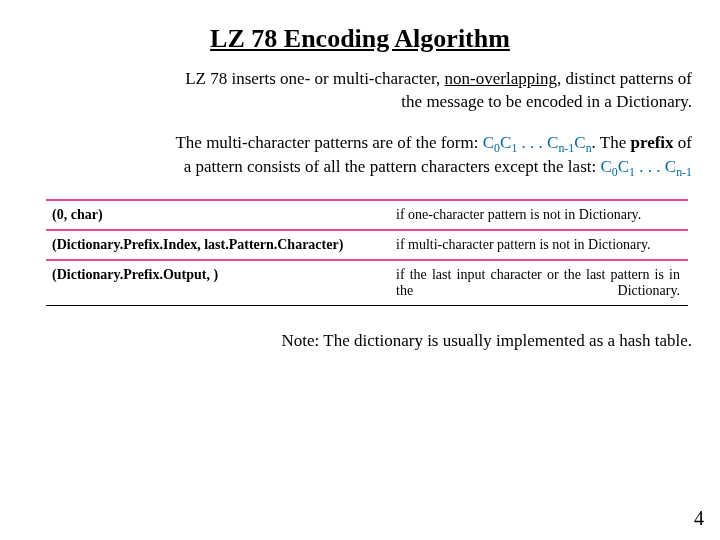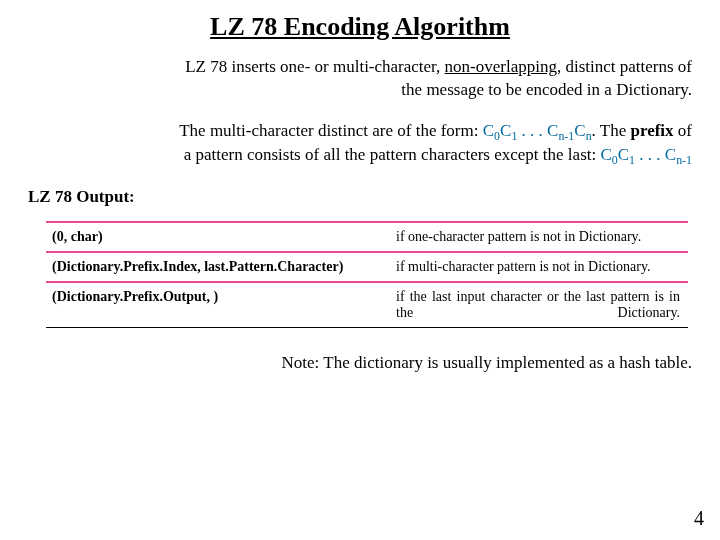--- a/index.html
+++ b/index.html
@@ -16,21 +16,21 @@
     position: relative;
     width: 720px;
     height: 540px;
     box-sizing: border-box;
     padding: 12px 28px 0 28px;
   }
   .title {
     text-align: center;
     font-size: 26px;
     font-weight: bold;
-    margin: 0 0 14px 0;
+    margin: 12px 0 14px 0;
   }
   .title-underline {
     text-decoration: underline;
   }
   .para {
     margin: 0 0 18px 0;
     line-height: 1.35;
     text-align: right;
   }
   .indent-cont {
@@ -86,27 +86,26 @@
   <h1 class="title">
     <span class="title-underline">LZ 78 Encoding Algorithm</span>
   </h1>
 
   <p class="para">
     <span>LZ 78 inserts one- or multi-character, </span><span class="u">non-overlapping</span><span>, distinct patterns of</span>
     <span class="indent-cont">the message to be encoded in a Dictionary.</span>
   </p>
 
   <p class="para">
-    <span>The multi-character distinct are of the form: </span><span class="navy"><span>C</span><sub>0</sub><span>C</span><sub>1</sub><span> .  .  . </span><span>C</span><sub>n-1</sub><span>C</span><sub>n</sub></span><span>. The </span><span class="b">prefix</span><span> of</span>
+    <span>The multi-character patterns are of the form: </span><span class="navy"><span>C</span><sub>0</sub><span>C</span><sub>1</sub><span> .  .  . </span><span>C</span><sub>n-1</sub><span>C</span><sub>n</sub></span><span>. The </span><span class="b">prefix</span><span> of</span>
     <span class="indent-cont">
       <span>a pattern consists of all the pattern characters except the last:  </span><span class="navy"><span>C</span><sub>0</sub><span>C</span><sub>1</sub><span> .  .  . </span><span>C</span><sub>n-1</sub></span>
     </span>
   </p>
 
-  <p class="output-head">LZ 78 Output:</p>
 
   <table class="out">
     <tbody>
         <tr>
       <td class="left">(0, char)</td>
       <td class="right">if one-character pattern is not in Dictionary.</td>
     </tr>
     <tr>
       <td class="left">(Dictionary.Prefix.Index, last.Pattern.Character)</td>
       <td class="right">if multi-character pattern is not in Dictionary.</td>

